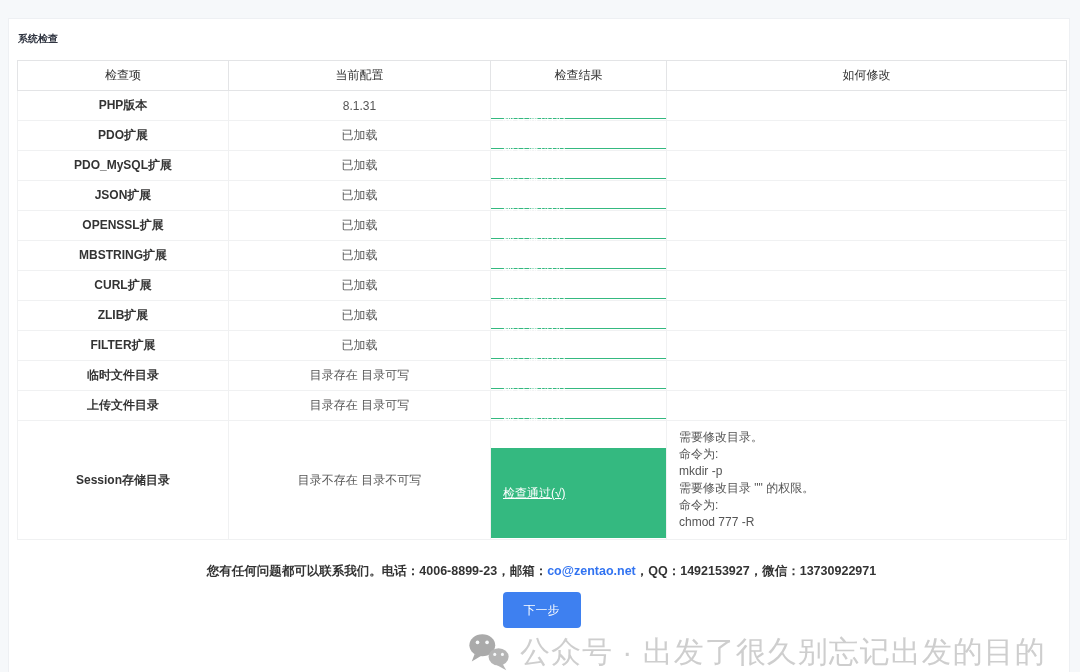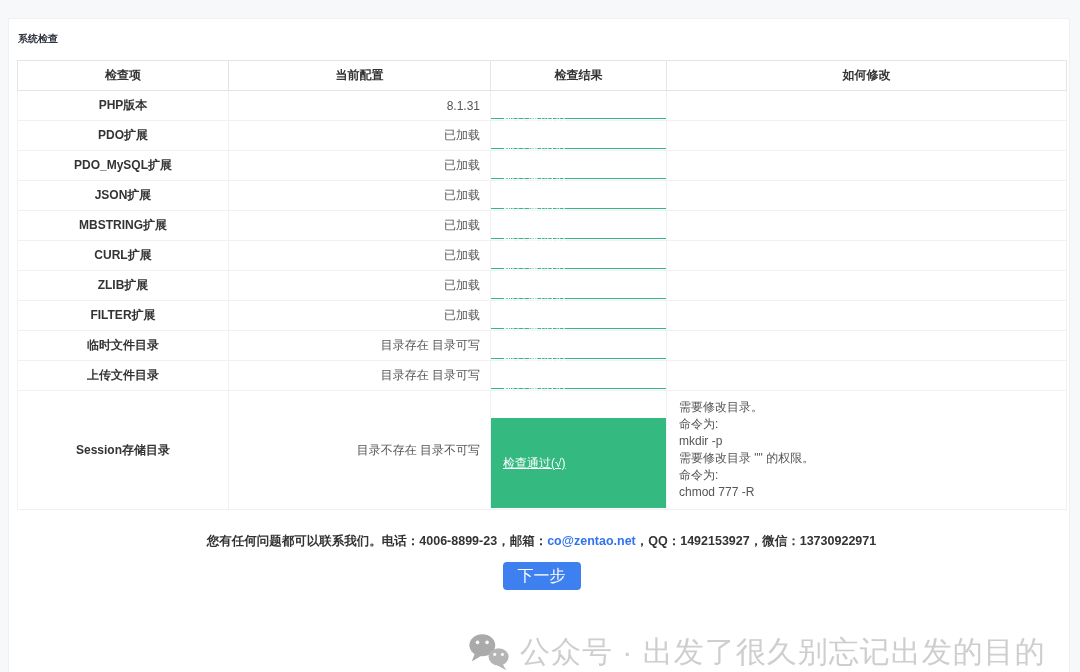--- a/index.html
+++ b/index.html
@@ -31,42 +31,42 @@
     margin: 0 0 14px 1px;
   }
   table.check-table {
     border-collapse: collapse;
     table-layout: fixed;
     width: 1049px;
   }
   .check-table th {
     height: 29px;
     font-size: 12px;
-    font-weight: bold;
+    font-weight: normal;
     color: #333;
     text-align: center;
     background: #fff;
     border: 1px solid #e3e4e6;
     padding: 0 8px;
   }
   .check-table td {
     border: 1px solid #f0f1f2;
     font-size: 12px;
     height: 30px;
     padding: 0 10px;
     color: #666;
     box-sizing: border-box;
   }
   td.c-item {
     text-align: center;
     font-weight: bold;
     color: #333;
   }
   td.c-config {
-    text-align: right;
+    text-align: center;
     color: #555;
   }
   td.c-result {
     padding: 0;
     position: relative;
   }
   .pass-block {
     position: absolute;
     top: 1px;
     bottom: 1px;
@@ -107,22 +107,22 @@
     width: 1049px;
     margin-top: 12px;
     text-align: center;
   }
   .next-btn {
     background: var(--button-blue, #3e80f0);
     color: #fff;
     border: none;
     border-radius: 4px;
     width: 78px;
-    height: 28px;
-    font-size: 16px;
+    height: 36px;
+    font-size: 12px;
     font-family: Liberation Serif, serif;
     cursor: pointer;
   }
   .watermark {
     position: absolute;
     left: 466px;
     top: 607px;
     display: flex;
     align-items: flex-start;
     gap: 8px;
@@ -186,20 +186,30 @@
           <td class="c-config">已加载</td>
           <td class="c-result">
             <div class="pass-block">
               <span class="pass-text">检查通过(√)</span>
             </div>
           </td>
           <td class="c-fix"></td>
         </tr>
         <tr>
           <td class="c-item">JSON扩展</td>
+          <td class="c-config">已加载</td>
+          <td class="c-result">
+            <div class="pass-block">
+              <span class="pass-text">检查通过(√)</span>
+            </div>
+          </td>
+          <td class="c-fix"></td>
+        </tr>
+        <tr>
+          <td class="c-item">OPENSSL扩展</td>
           <td class="c-config">已加载</td>
           <td class="c-result">
             <div class="pass-block">
               <span class="pass-text">检查通过(√)</span>
             </div>
           </td>
           <td class="c-fix"></td>
         </tr>
         <tr>
           <td class="c-item">MBSTRING扩展</td>

